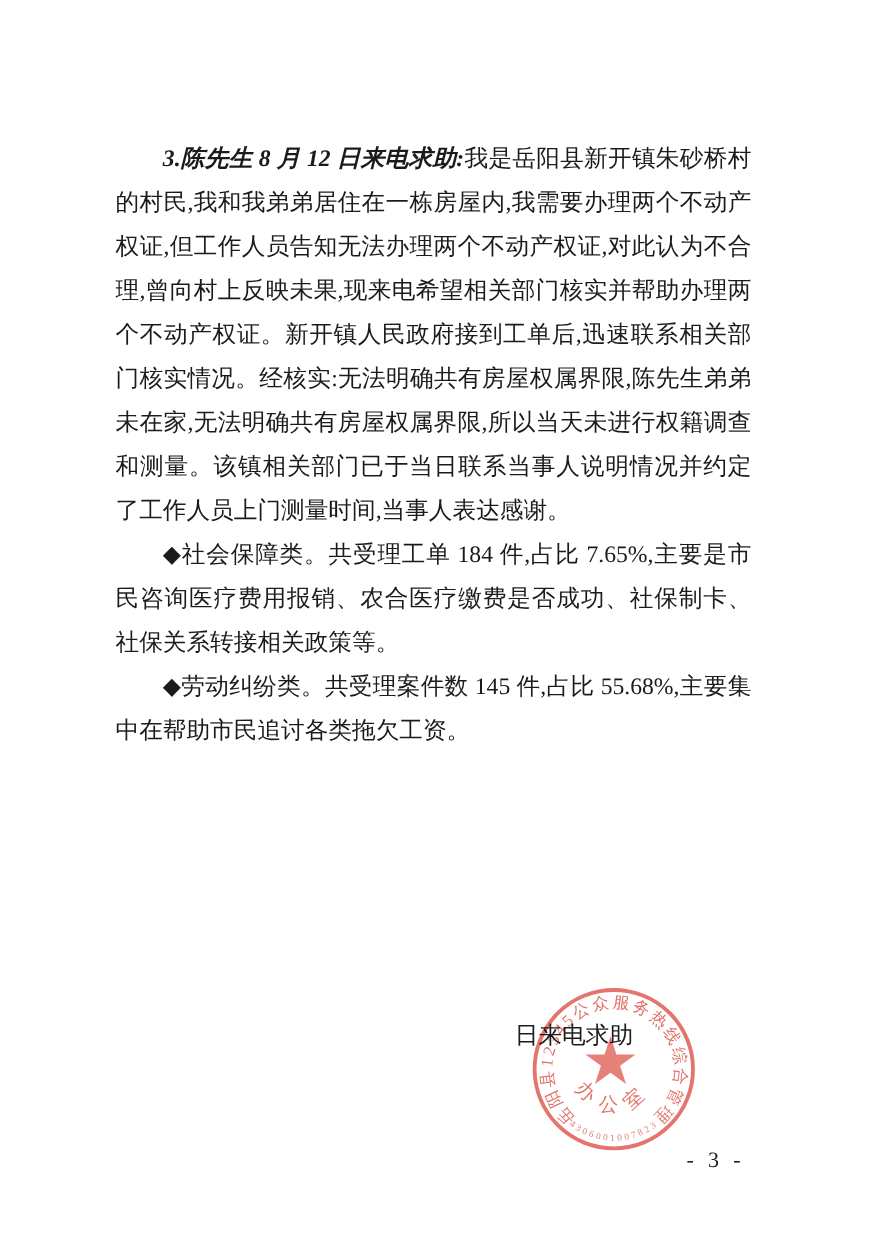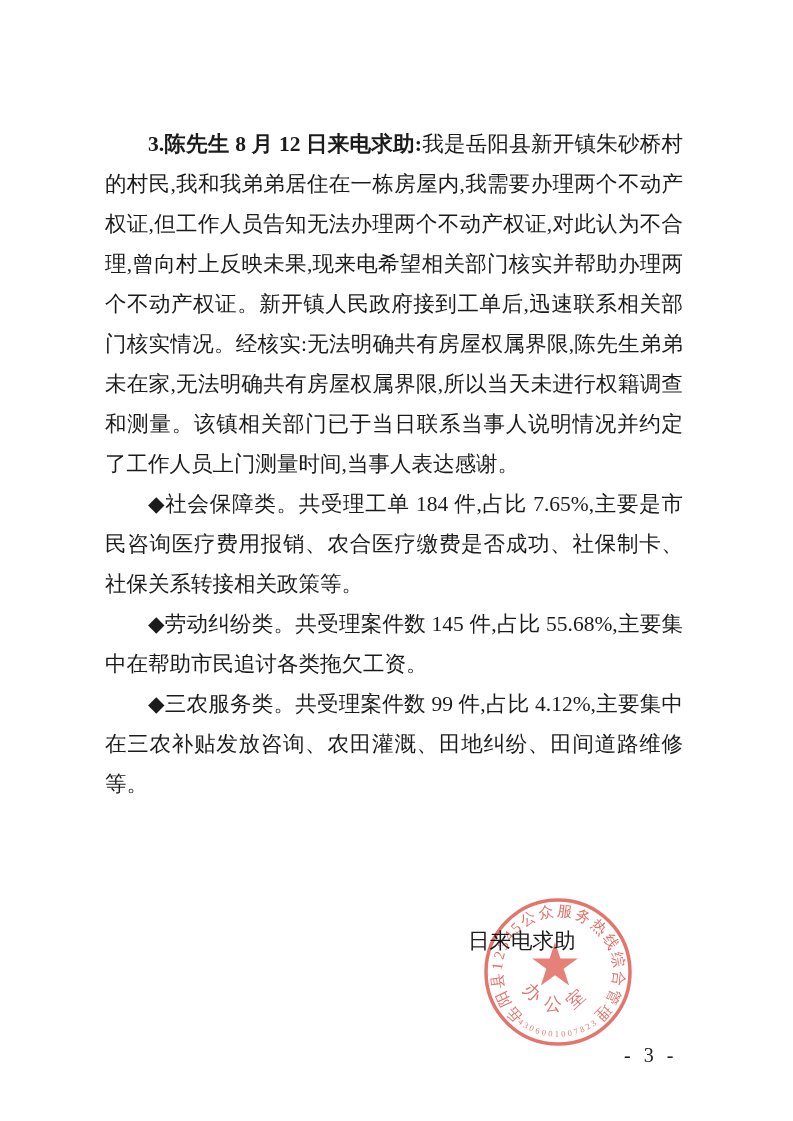--- a/index.html
+++ b/index.html
@@ -7,21 +7,21 @@
     width:793px;height:1121px;position:relative;background:#ffffff;
     font-family:"Liberation Serif","DejaVu Serif",serif;
     color:#1b1b1b;overflow:hidden;
   }
   .doc-body{
     position:absolute;left:105px;top:124px;width:578px;
     font-size:21.5px;line-height:40px;
     text-align:justify;text-justify:inter-ideograph;
   }
   .para{margin:0;text-indent:2em;}
-  .para b{font-weight:700;}
+  .para b{font-weight:700;font-style:italic;}
   .para.heading{font-weight:700;}
   .signature{
     position:absolute;left:468px;top:921px;
     font-size:21.5px;line-height:40px;white-space:nowrap;
   }
   .signature .sig-line{margin:0;}
   .page-number{
     position:absolute;left:624px;top:1043px;
     font-size:20px;line-height:24px;letter-spacing:4px;
     color:#222;white-space:nowrap;
@@ -32,21 +32,20 @@
   }
   .seal text{font-family:"Liberation Serif","DejaVu Serif",serif;}
 </style>
 </head>
 <body>
 
 <div class="doc-body">
     <p class="para body"><b>3.陈先生 8 月 12 日来电求助:</b><span>我是岳阳县新开镇朱砂桥村的村民,我和我弟弟居住在一栋房屋内,我需要办理两个不动产权证,但工作人员告知无法办理两个不动产权证,对此认为不合理,曾向村上反映未果,现来电希望相关部门核实并帮助办理两个不动产权证。新开镇人民政府接到工单后,迅速联系相关部门核实情况。经核实:无法明确共有房屋权属界限,陈先生弟弟未在家,无法明确共有房屋权属界限,所以当天未进行权籍调查和测量。该镇相关部门已于当日联系当事人说明情况并约定了工作人员上门测量时间,当事人表达感谢。</span></p>
     <p class="para body"><span>◆社会保障类。共受理工单 184 件,占比 7.65%,主要是市民咨询医疗费用报销、农合医疗缴费是否成功、社保制卡、社保关系转接相关政策等。</span></p>
     <p class="para body"><span>◆劳动纠纷类。共受理案件数 145 件,占比 55.68%,主要集中在帮助市民追讨各类拖欠工资。</span></p>
-    <p class="para body"><span>◆三农服务类。共受理案件数 99 件,占比 4.12%,主要集中在三农补贴发放咨询、农田灌溉、田地纠纷、田间道路维修等。</span></p>
   </div>
 
 <div class="signature">
   <p class="sig-line">日来电求助</p>
 </div>
 
 <svg class="seal" viewBox="-80 -80 160 160" xmlns="http://www.w3.org/2000/svg" aria-hidden="true">
   <defs>
     <path id="arc-top" d="M -39.6,39.6 A 56,56 0 1 1 39.6,39.6" fill="none"></path>
     <path id="arc-inner" d="M -32.9,19 A 38,38 0 0 0 32.9,19" fill="none"></path>

